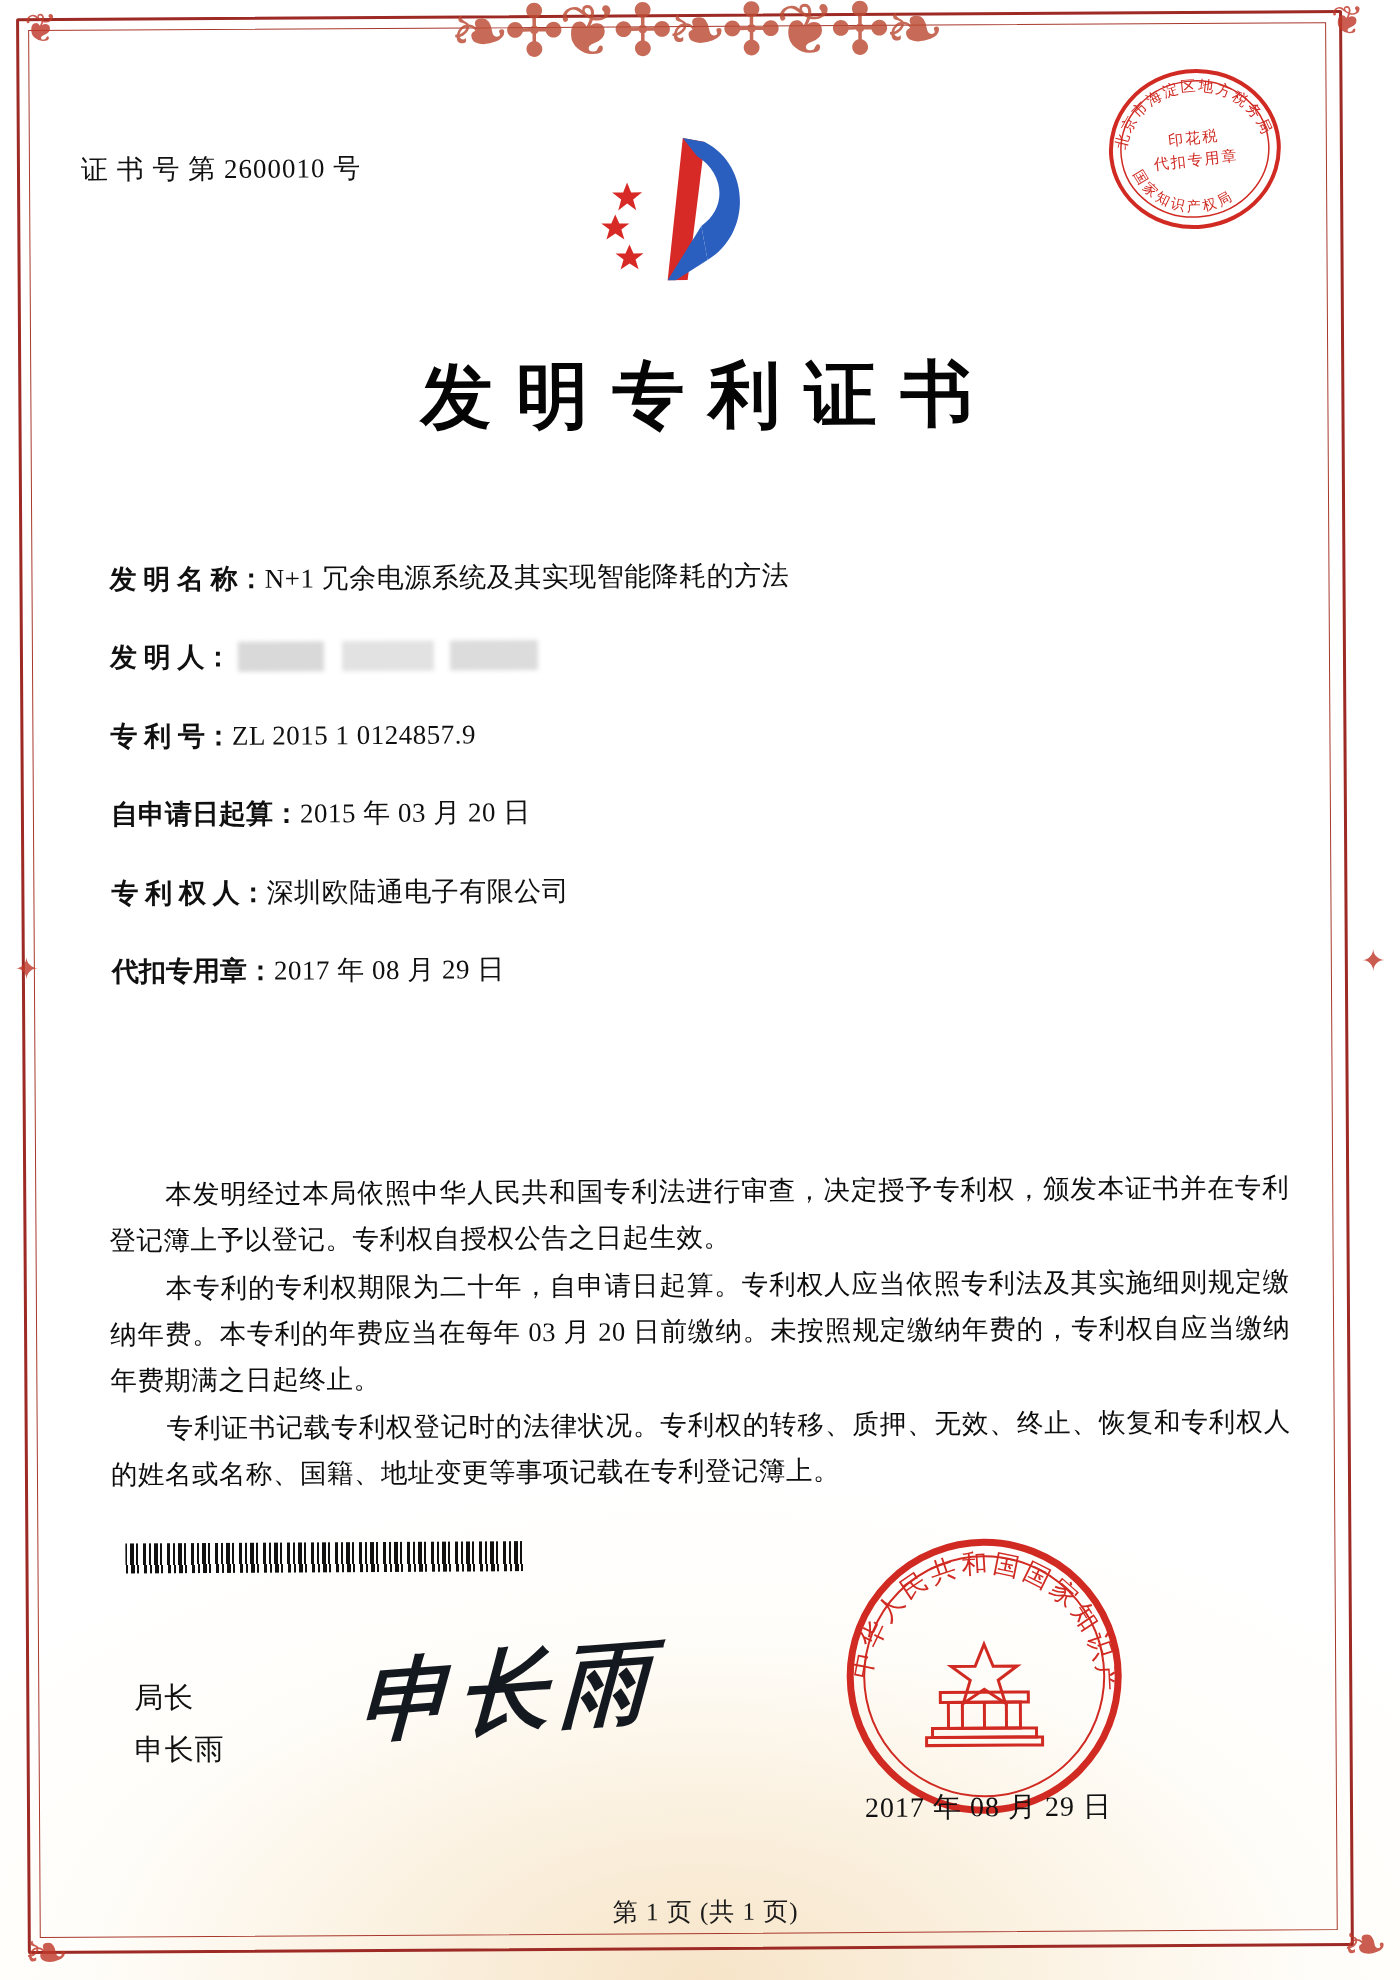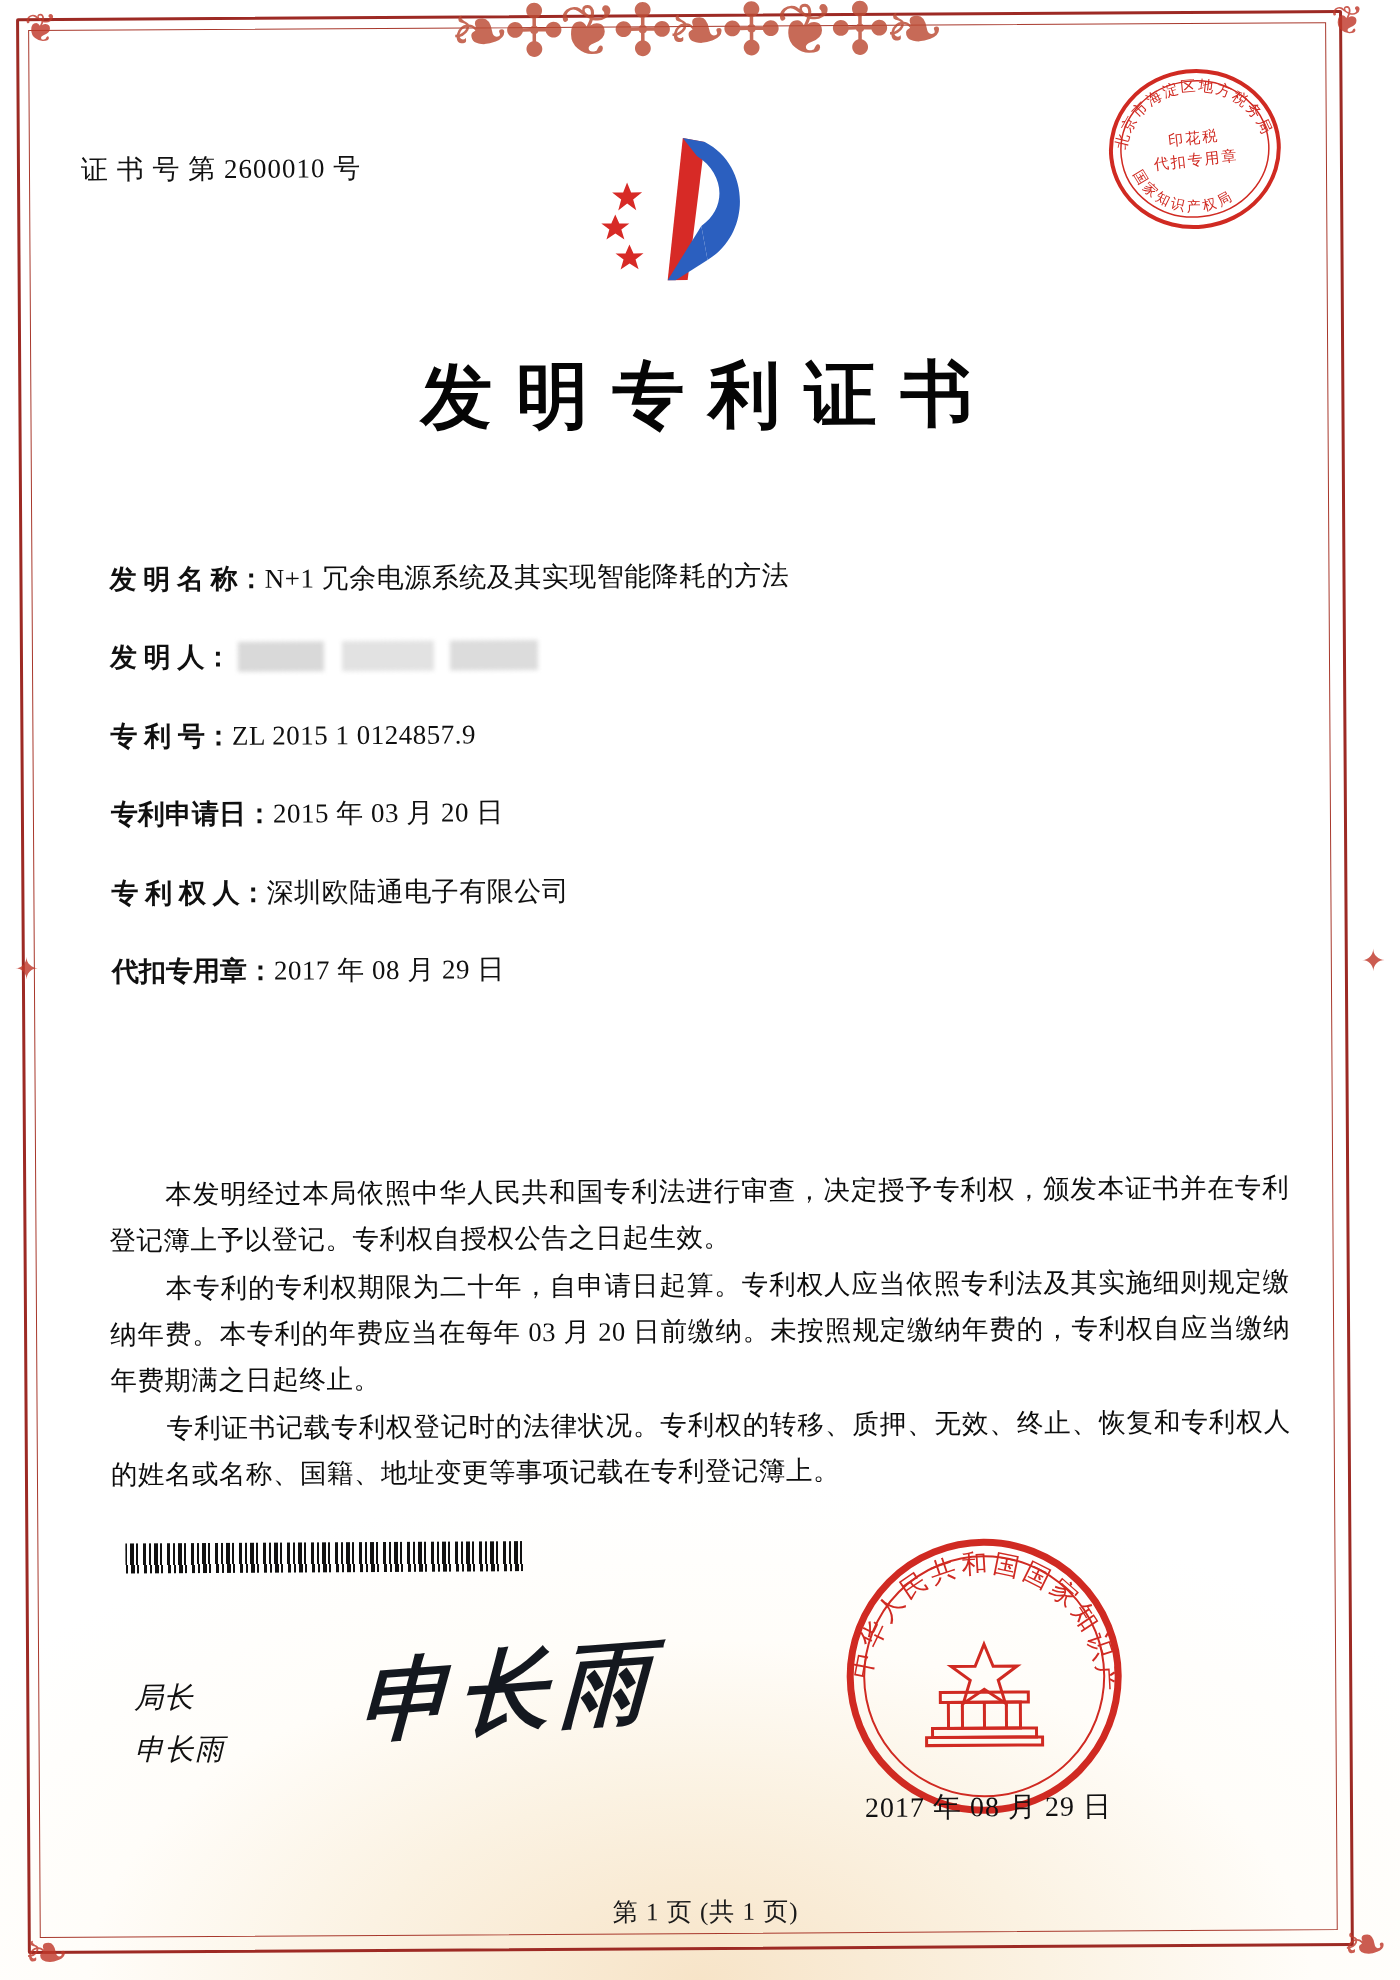--- a/index.html
+++ b/index.html
@@ -172,21 +172,20 @@
   }
 
   
   .sig-label {
     position: absolute;
     left: 130px; top: 1668px;
     font-size: 29px;
     color: #111;
     line-height: 52px;
     letter-spacing: 1px;
-    font-style: italic;
   }
   .sig-hand {
     position: absolute;
     left: 355px; top: 1630px;
     font-size: 90px;
     color: #14181f;
     font-family: "DejaVu Serif", serif;
     font-style: italic;
     font-weight: bold;
     letter-spacing: 10px;
@@ -276,21 +275,21 @@
       <div class="field">
         <span class="lab">发 明 名 称：</span><span class="val">N+1 冗余电源系统及其实现智能降耗的方法</span>
       </div>
       <div class="field">
         <span class="lab">发    明    人：</span><span class="redacted"></span>
       </div>
       <div class="field">
         <span class="lab">专    利    号：</span><span class="val">ZL 2015 1 0124857.9</span>
       </div>
       <div class="field">
-        <span class="lab">专利申请日：</span><span class="val">2015 年 03 月 20 日</span>
+        <span class="lab">自申请日起算：</span><span class="val">2015 年 03 月 20 日</span>
       </div>
       <div class="field">
         <span class="lab">专 利 权 人：</span><span class="val">深圳欧陆通电子有限公司</span>
       </div>
       <div class="field">
         <span class="lab">代扣专用章：</span><span class="val">2017 年 08 月 29 日</span>
       </div>
     </div>
 
     <div class="paras">

